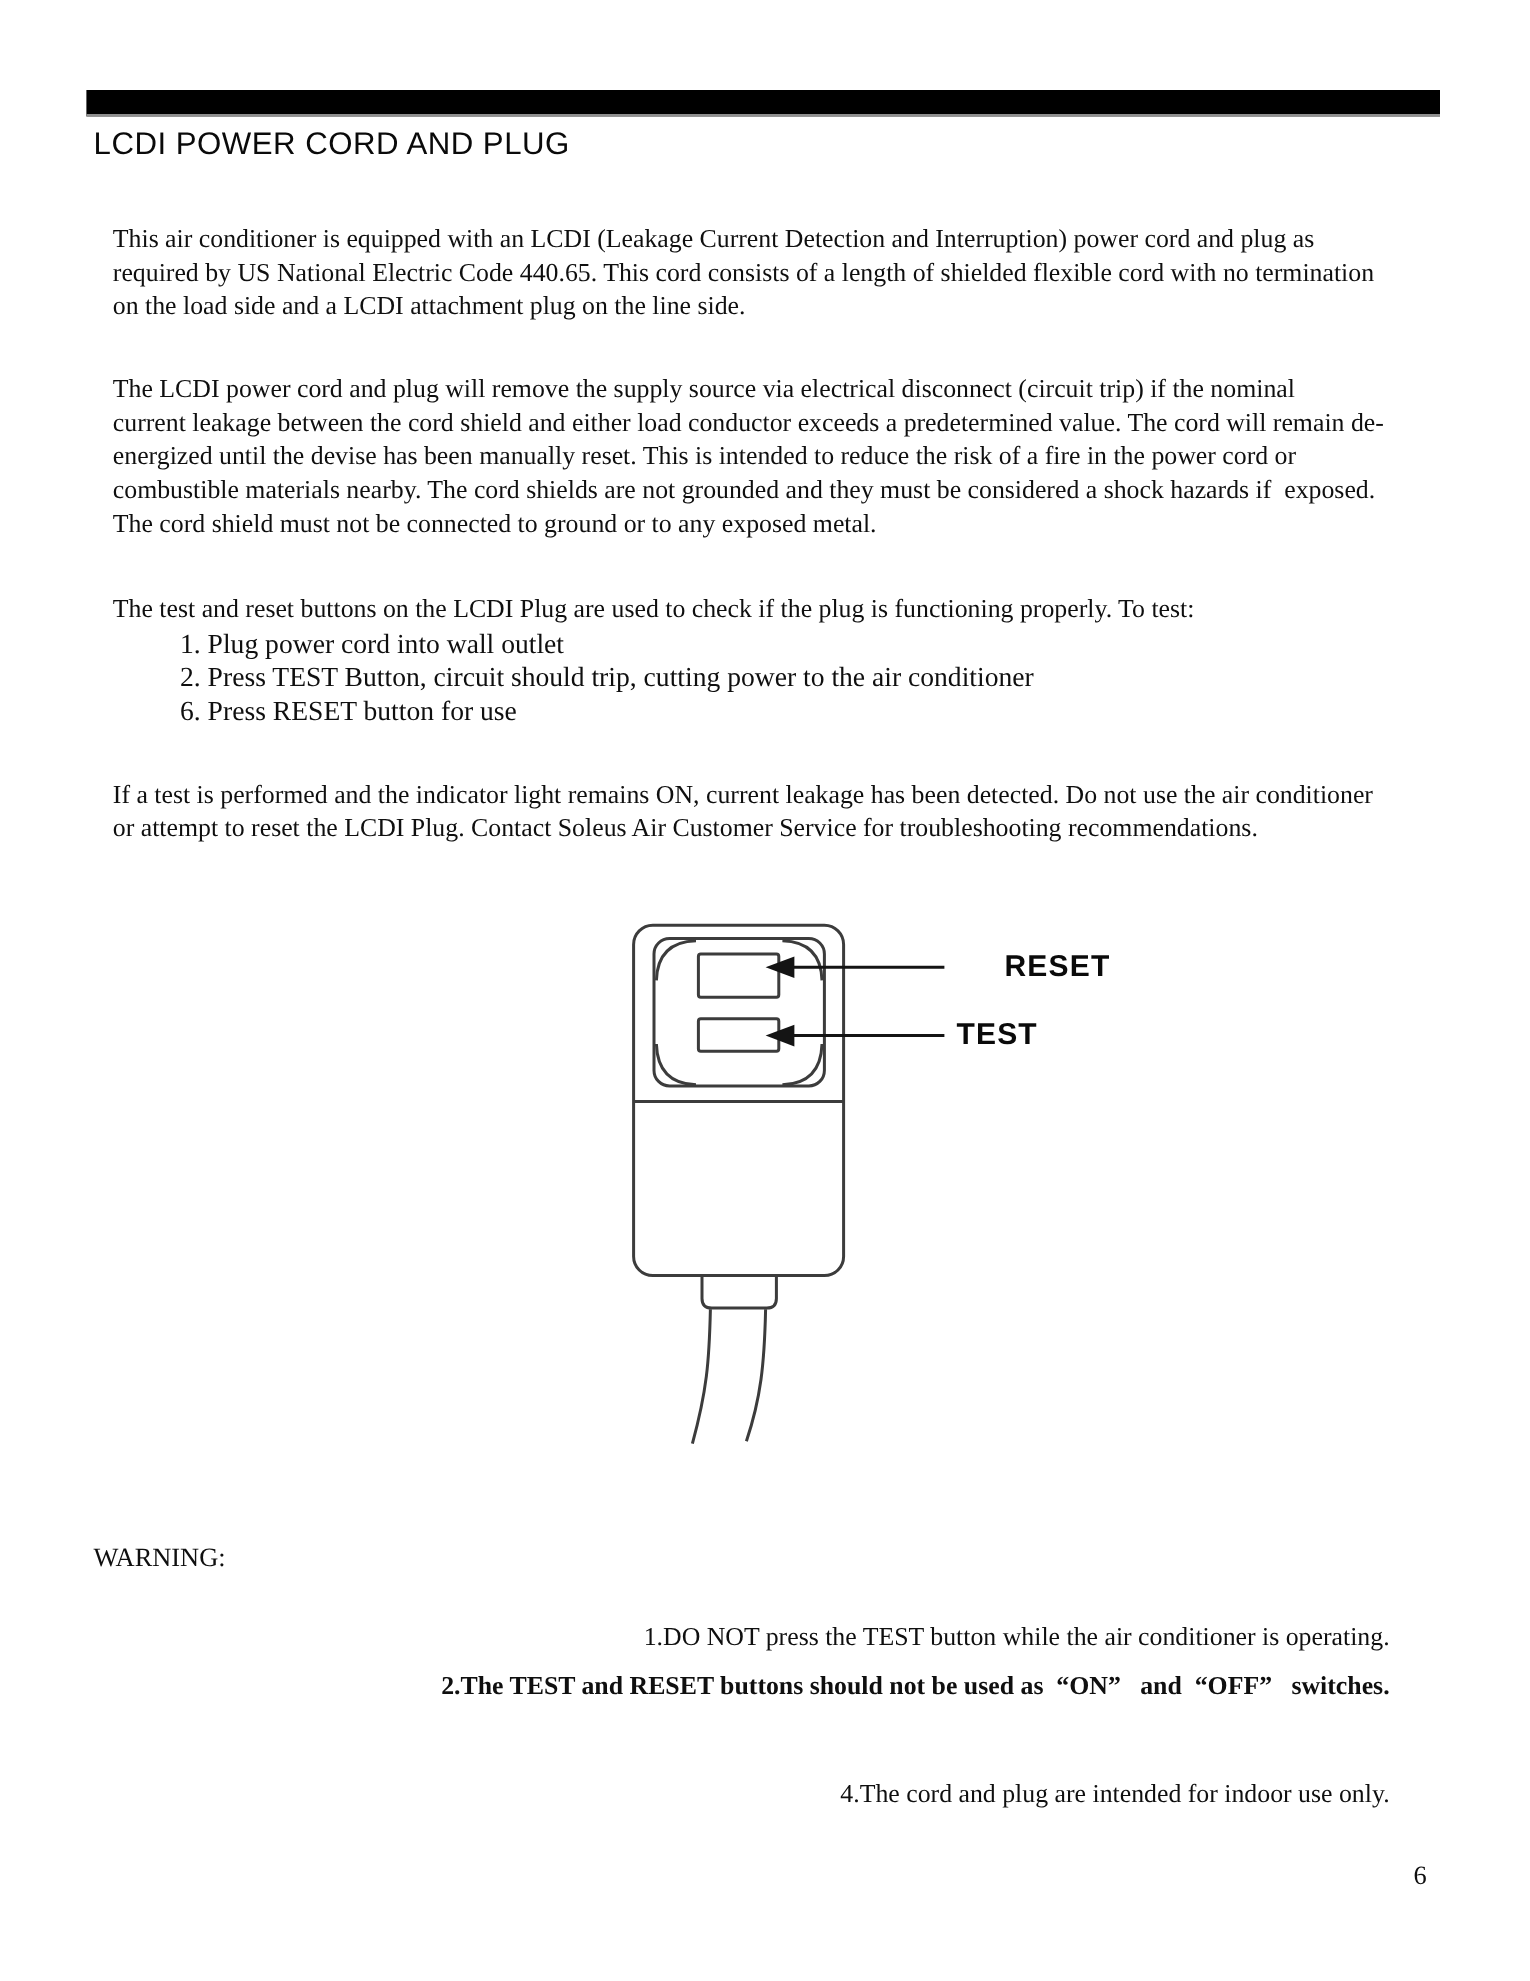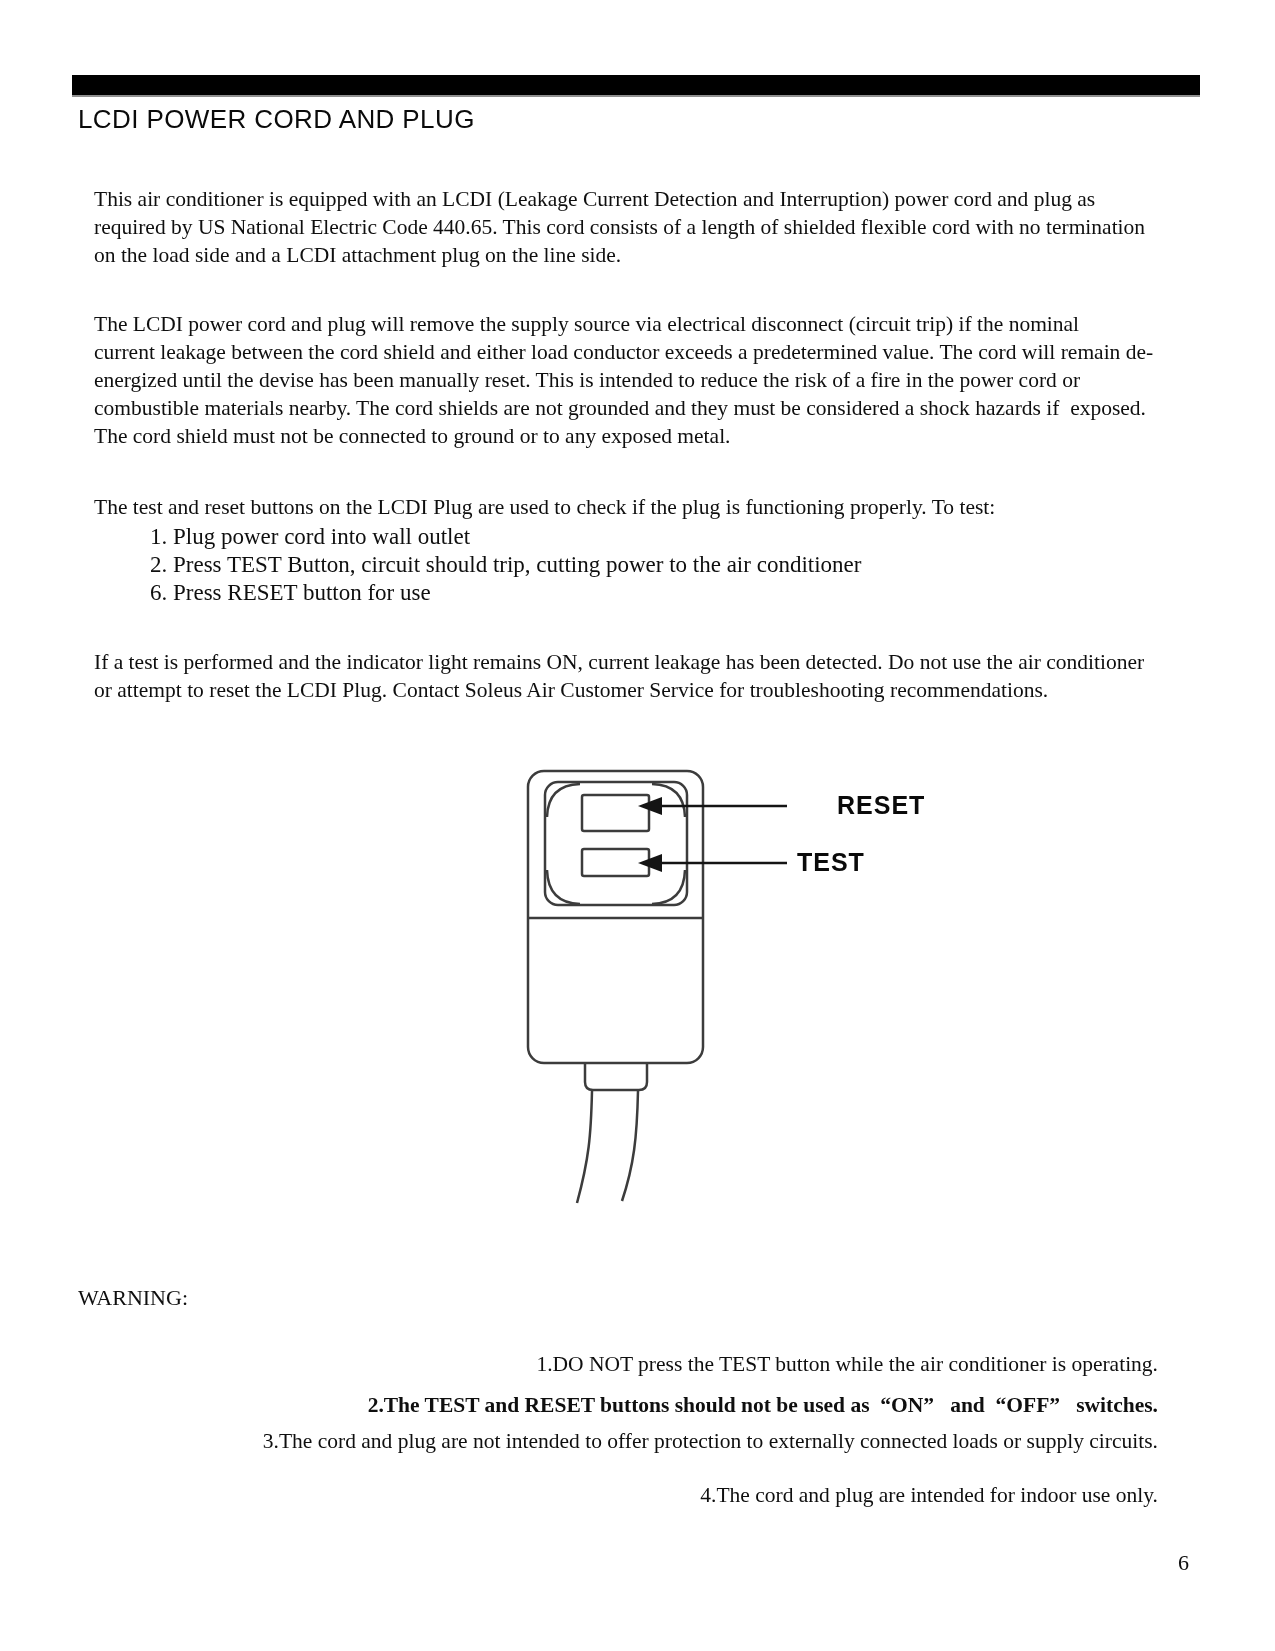--- a/index.html
+++ b/index.html
@@ -109,18 +109,17 @@
     </svg>
   </div>
 
   <div class="diagram-label label-reset">RESET</div>
   <div class="diagram-label label-test">TEST</div>
 
   <div class="warning-heading">WARNING:</div>
 
   <div class="warning-item w1"><span class="num">1.</span><span>DO NOT press the TEST button while the air conditioner is operating.</span></div>
   <div class="warning-item w2"><span class="num">2.</span><span>The TEST and RESET buttons should not be used as  “ON”   and  “OFF”   switches.</span></div>
-  <div class="warning-item w3"><span class="num">3.</span><span>The cord and plug are not intended to offer protection to externally connected loads or supply circuits.</span></div>
   <div class="warning-item w4"><span class="num">4.</span><span>The cord and plug are intended for indoor use only.</span></div>
 
   <div class="page-number">6</div>
 
 </div>
 
 </body></html>

